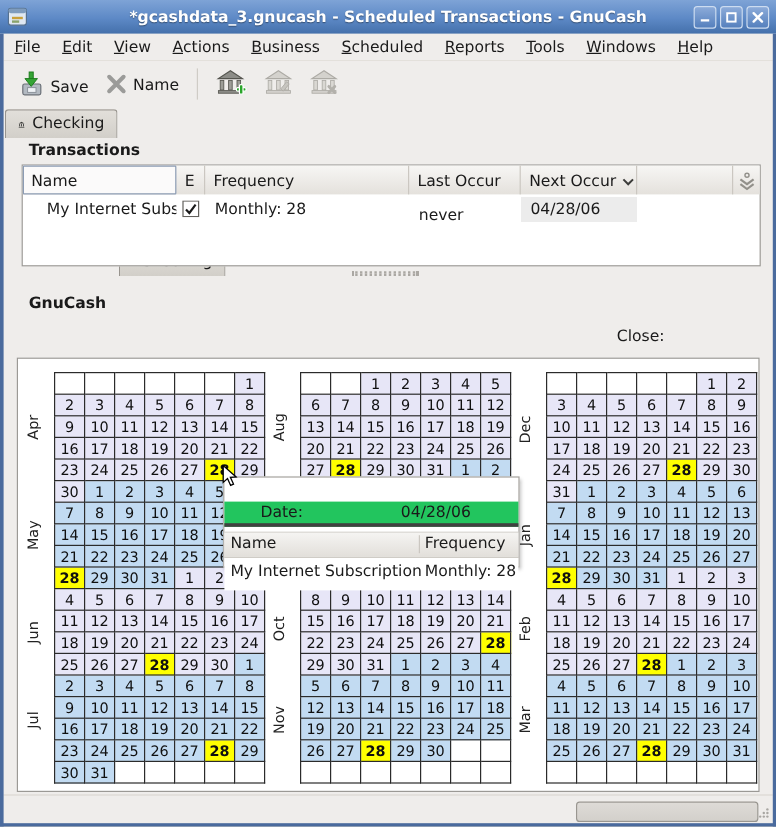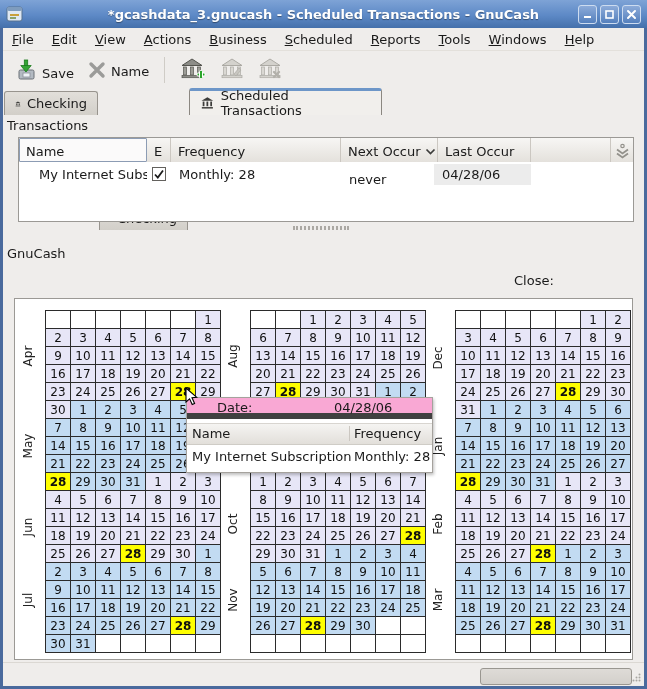--- a/index.html
+++ b/index.html
@@ -34,21 +34,21 @@
   
   .tabbar{position:absolute;left:3px;top:88px;width:641px;height:27px;}
   .tab{position:absolute;bottom:0;height:24px;display:flex;align-items:center;gap:6px;padding:0 10px;
     background:linear-gradient(180deg,#e2dfda,#d2cfc9);border:1px solid #98948e;border-bottom:none;
     border-radius:3px 3px 0 0;}
   .tab.t0{left:1px;width:94px;}
   .tab.t1{left:96px;width:89px;}
   .tab.active{left:186px;width:193px;height:27px;background:#f1efec;border-color:#8b8781;
     border-top:3px solid #6d96c8;z-index:2;}
   
-  .section-title{position:absolute;left:7px;font-weight:normal;}
+  .section-title{position:absolute;left:24px;font-weight:bold;}
   .t1{top:118px;}
   .t2{top:246px;}
   
   .txn-table{position:absolute;left:18px;top:137px;width:616px;height:85px;background:#fff;
     border:1px solid #9b9995;}
   .thead{display:flex;height:24px;background:linear-gradient(180deg,#f7f6f4,#e4e1dc);}
   .th{border-right:1px solid #cbc7c1;padding:3px 0 0 7px;white-space:nowrap;overflow:hidden;
     font-size:13px;display:flex;align-items:center;gap:4px;}
   .th-name{width:128px;background:#fbfafa;border:1px solid #8c9cb4;border-radius:1px;padding-left:6px;}
   .th-e{width:24px;}
@@ -87,21 +87,21 @@
   table.cal{border-collapse:collapse;}
   table.cal td{width:25px;height:18px;min-width:25px;max-width:25px;border:1px solid #2b2b2b;
     font-size:12px;text-align:center;padding:0;color:#101010;}
   td.ca{background:#e7e6f7;}
   td.cb{background:#c2dbf2;}
   td.cy{background:#ffff00;font-weight:bold;}
   td.ce{background:#ffffff;}
   
   .popup{position:absolute;left:186px;top:397px;width:247px;height:76px;background:#fff;
     border:1px solid #a5a29d;box-shadow:1px 2px 3px rgba(0,0,0,.25);z-index:10;}
-  .popup-date{position:relative;height:21px;background:#f9a8d4;border-bottom:6px solid #404040;}
+  .popup-date{position:relative;height:21px;background:#22c55e;border-bottom:3px solid #404040;margin-top:20px;}
   .pd-label{position:absolute;left:30px;top:2px;}
   .pd-value{position:absolute;left:147px;top:2px;}
   .popup-head{position:relative;height:22px;margin-top:4px;
     background:linear-gradient(180deg,#f5f4f2,#e2dfda);border-top:1px solid #d8d5d0;border-bottom:1px solid #cfccc6;}
   .ph-name{position:absolute;left:5px;top:2px;}
   .ph-freq{position:absolute;left:167px;top:2px;border-left:1px solid #cbc7c1;padding-left:4px;margin-left:-5px;}
   .popup-row{position:relative;height:27px;background:#fff;}
   .pr-name{position:absolute;left:5px;top:4px;white-space:nowrap;}
   .pr-freq{position:absolute;left:167px;top:4px;white-space:nowrap;}
   
@@ -222,46 +222,36 @@
     <div class="tab t1">
       <svg width="15" height="14" viewBox="0 0 24 24">
           <polygon points="12,2 2,8 22,8" fill="#3c3c3a"></polygon>
           <rect x="4" y="9.5" width="3" height="8" fill="#3c3c3a"></rect>
           <rect x="10.5" y="9.5" width="3" height="8" fill="#3c3c3a"></rect>
           <rect x="17" y="9.5" width="3" height="8" fill="#3c3c3a"></rect>
           <rect x="2.5" y="19" width="19" height="2.5" fill="#3c3c3a"></rect>
         </svg>
       <span>Checking</span>
     </div>
-    <div class="tab active">
-      <svg width="15" height="14" viewBox="0 0 24 24">
-          <polygon points="12,2 2,8 22,8" fill="#3c3c3a"></polygon>
-          <rect x="4" y="9.5" width="3" height="8" fill="#3c3c3a"></rect>
-          <rect x="10.5" y="9.5" width="3" height="8" fill="#3c3c3a"></rect>
-          <rect x="17" y="9.5" width="3" height="8" fill="#3c3c3a"></rect>
-          <rect x="2.5" y="19" width="19" height="2.5" fill="#3c3c3a"></rect>
-        </svg>
-      <span>Scheduled Transactions</span>
-    </div>
   </div>
 
   <div class="section-title t1">Transactions</div>
 
   <div class="txn-table">
     <div class="thead">
       <div class="th th-name">Name</div>
       <div class="th th-e">E</div>
       <div class="th th-freq">Frequency</div>
+      <div class="th th-last">Last Occur</div>
       <div class="th th-next">
         <span>Next Occur</span>
         <svg width="11" height="7" viewBox="0 0 11 7">
             <polyline points="1.5,1.5 5.5,5.5 9.5,1.5" fill="none" stroke="#3c3c3a" stroke-width="1.7"></polyline>
           </svg>
       </div>
-      <div class="th th-last">Last Occur</div>
       <div class="th th-fill"></div>
       <div class="th th-icon">
         <svg width="17" height="17" viewBox="0 0 17 17">
           <circle cx="8.5" cy="3" r="1.7" fill="none" stroke="#93918b" stroke-width="1.2"></circle>
           <polyline points="3,6.5 8.5,10.5 14,6.5" fill="none" stroke="#93918b" stroke-width="1.8"></polyline>
           <polyline points="3,10.5 8.5,14.5 14,10.5" fill="none" stroke="#93918b" stroke-width="1.8"></polyline>
         </svg>
       </div>
     </div>
     <div class="trow">

